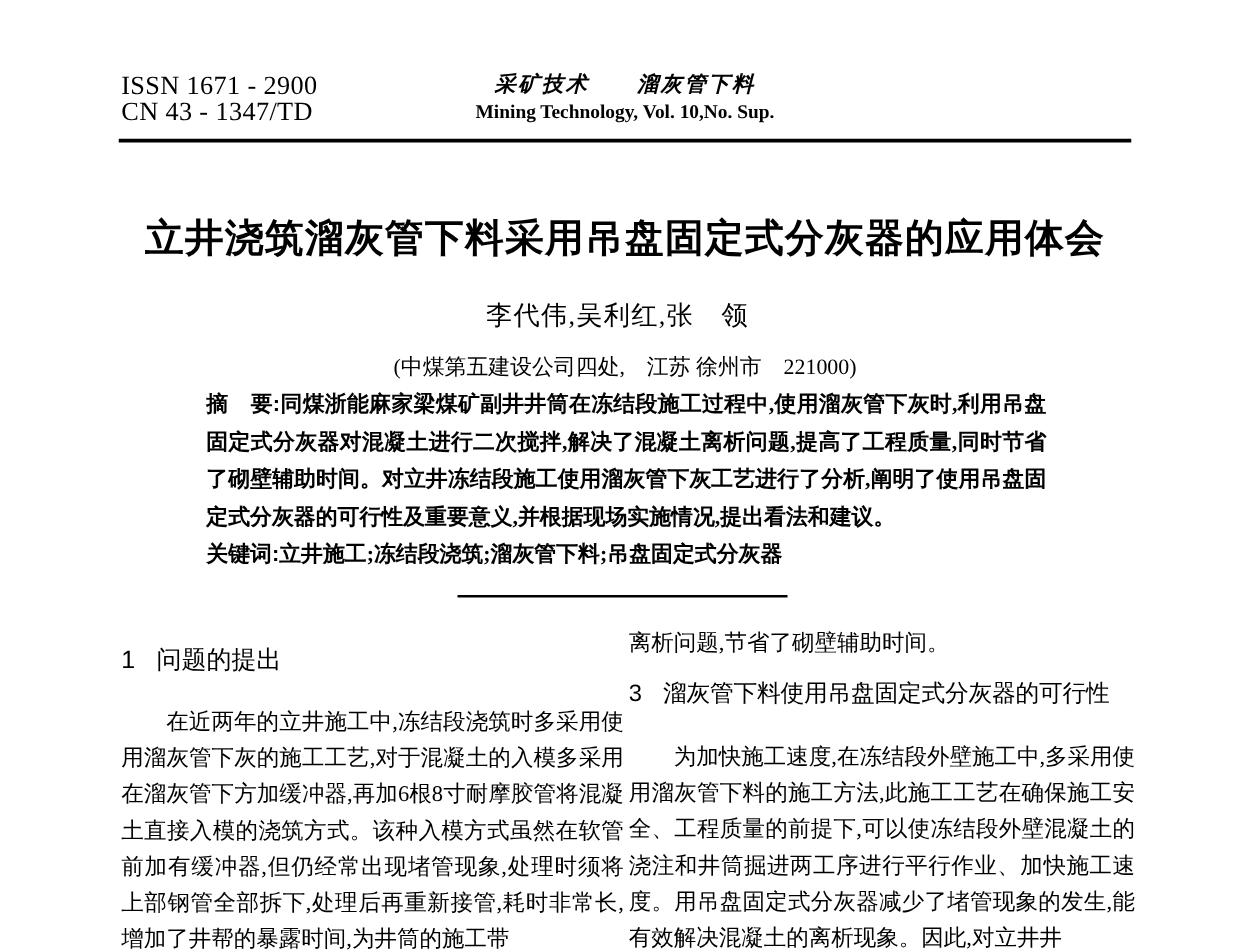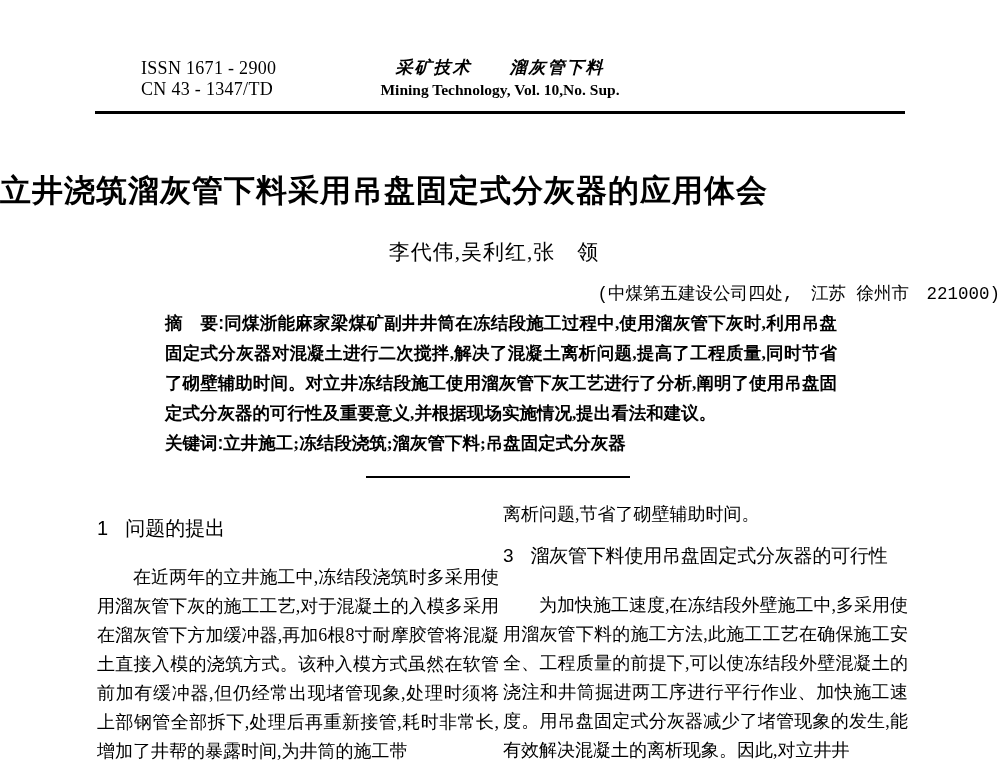--- a/index.html
+++ b/index.html
@@ -8,52 +8,51 @@
     width:1000px;height:760px;
     margin:0 auto;
     background:#ffffff;
     color:#000;
     overflow:hidden;
     font-family:"Liberation Serif","DejaVu Serif",serif;
   }
   
   .hdr-left{
     position:absolute;left:97px;top:58px;
-    font-size:18px;line-height:21px;letter-spacing:.3px;margin-left:44px;
+    font-size:21px;line-height:21px;letter-spacing:.3px;
   }
   .hdr-center{
     position:absolute;left:0;right:0;top:56px;text-align:center;
   }
   .hdr-center .jcn{
     font-size:17px;font-weight:bold;font-style:italic;letter-spacing:2px;
   }
   .hdr-center .jen{
     font-size:15.5px;line-height:22px;font-weight:bold;
   }
   .hdr-right{
     position:absolute;right:100px;top:58px;text-align:center;
     font-size:15.5px;line-height:21px;
   }
   .hdr-rule{
     position:absolute;left:95px;right:95px;top:111px;height:3px;background:#000;
   }
   
   .title{
-    position:absolute;left:0;right:0;top:170px;
+    position:absolute;left:0;right:0;top:170px;text-align:center;
     font-family:"Liberation Sans","DejaVu Sans",sans-serif;
     font-size:31px;font-weight:bold;letter-spacing:1px;
   }
   .authors{
     position:absolute;left:0;right:12px;top:238px;text-align:center;
     font-size:21px;letter-spacing:1px;
   }
   .affiliation{
-    position:absolute;left:0;right:0;top:281px;text-align:right;
+    position:absolute;left:0;right:0;top:281px;text-align:center;
     font-size:17.5px;
-    font-family:Liberation Mono, monospace;
   }
   
   .abstract{
     position:absolute;left:165px;top:308px;width:672px;
     font-size:17.5px;line-height:30px;font-weight:bold;
     text-align:justify;
   }
   .abstract p{margin:0;}
   .ab-label,.kw-label{
     font-family:"Liberation Sans","DejaVu Sans",sans-serif;

